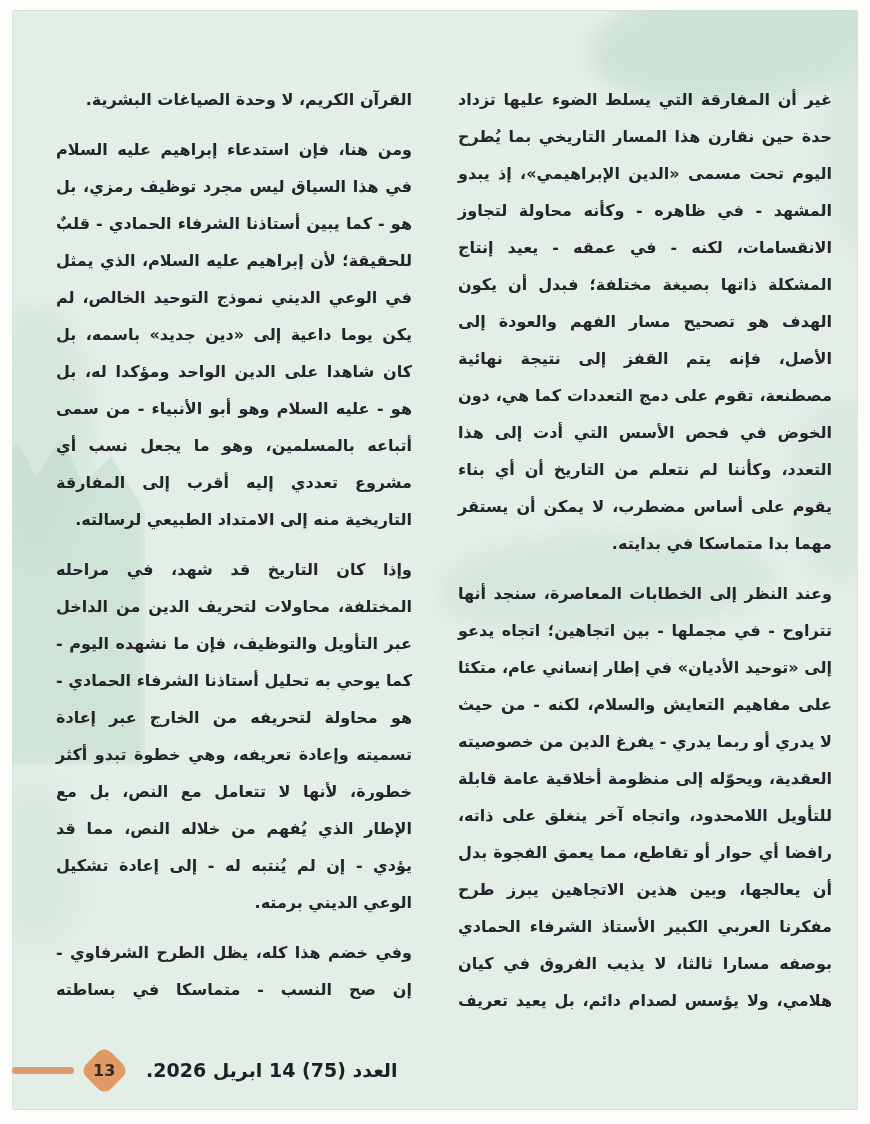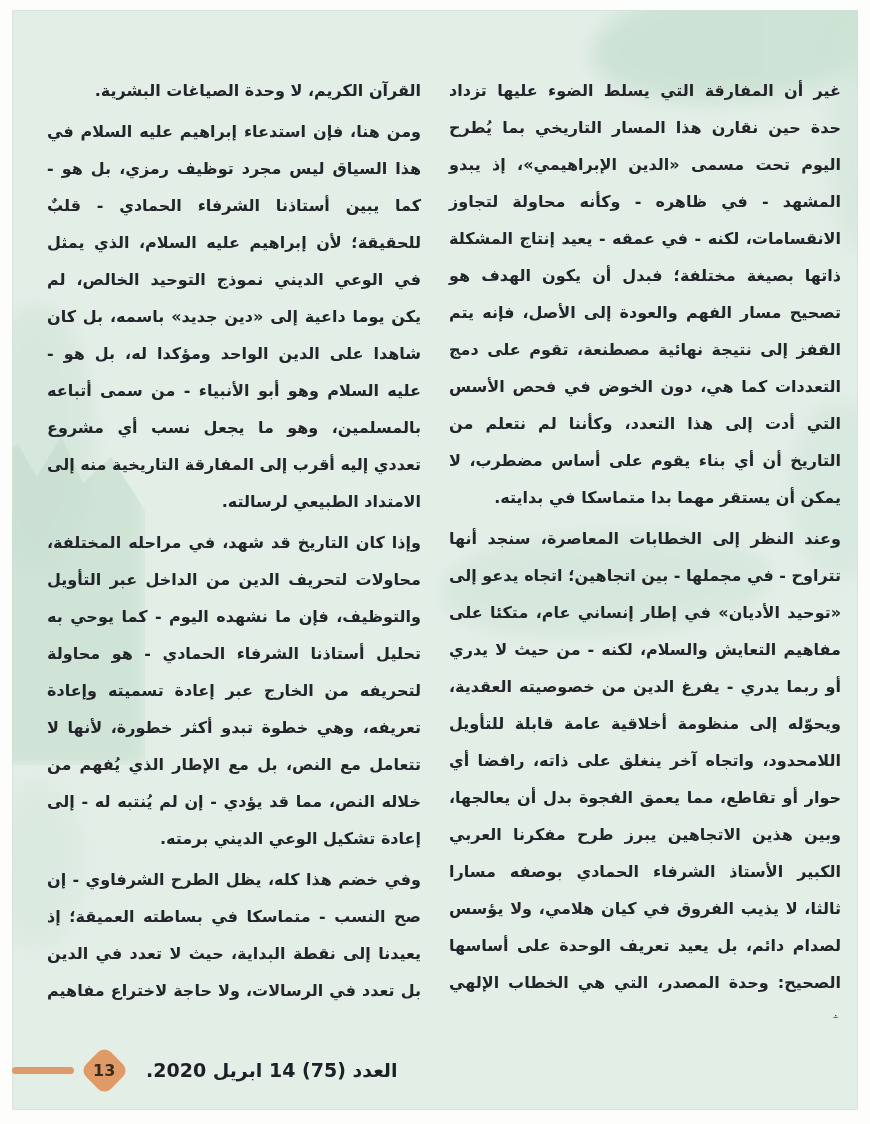--- a/index.html
+++ b/index.html
@@ -35,21 +35,21 @@
     overflow:hidden;
   }
   .col{
     color:#23252b;
     font-size:16px;font-weight:bold;
     line-height:37px;
     text-align:justify;
   }
   .col.first{flex:0 0 400px;}
   .col.second{flex:1;}
-  .col p{margin:4px;}
+  .col p{margin:13px;}
 
   .footer{
     position:absolute;left:0;right:12px;top:1032px;height:56px;
     display:flex;align-items:center;
   }
   .footer .rule{
     width:62px;height:7px;border-radius:4px;
     background:#dd9a6b;margin-right:13px;flex:0 0 auto;
   }
   .badge{
@@ -94,16 +94,16 @@
       <p>وإذا كان التاريخ قد شهد، في مراحله المختلفة، محاولات لتحريف الدين من الداخل عبر التأويل والتوظيف، فإن ما نشهده اليوم - كما يوحي به تحليل أستاذنا الشرفاء الحمادي - هو محاولة لتحريفه من الخارج عبر إعادة تسميته وإعادة تعريفه، وهي خطوة تبدو أكثر خطورة، لأنها لا تتعامل مع النص، بل مع الإطار الذي يُفهم من خلاله النص، مما قد يؤدي - إن لم يُنتبه له - إلى إعادة تشكيل الوعي الديني برمته.</p>
       <p>وفي خضم هذا كله، يظل الطرح الشرفاوي - إن صح النسب - متماسكا في بساطته العميقة؛ إذ يعيدنا إلى نقطة البداية، حيث لا تعدد في الدين بل تعدد في الرسالات، ولا حاجة لاختراع مفاهيم جديدة بقدر ما نحتاج إلى تحرير المفاهيم القائمة من التشويه، فالتاريخ - بكل ما يحمله من دروس - لا يدع مجالا للشك في أن المشكلة لم تكن يوما في الدين، بل في الإنسان حين يبتعد عن أصله، ثم يحاول اليوم - في مفارقة لافتة - أن يعيد اختراع هذا الأصل بدل أن يعود إليه.</p>
     </div>
   </div>
 
   <div class="footer">
     <div class="rule"></div>
     <div class="badge">
       <span>13</span>
     </div>
-    <div class="issue">العدد (75) 14 ابريل 2020.</div>
+    <div class="issue">العدد (75) 14 ابريل 2026.</div>
   </div>
 
 </div>
 
 </body></html>

